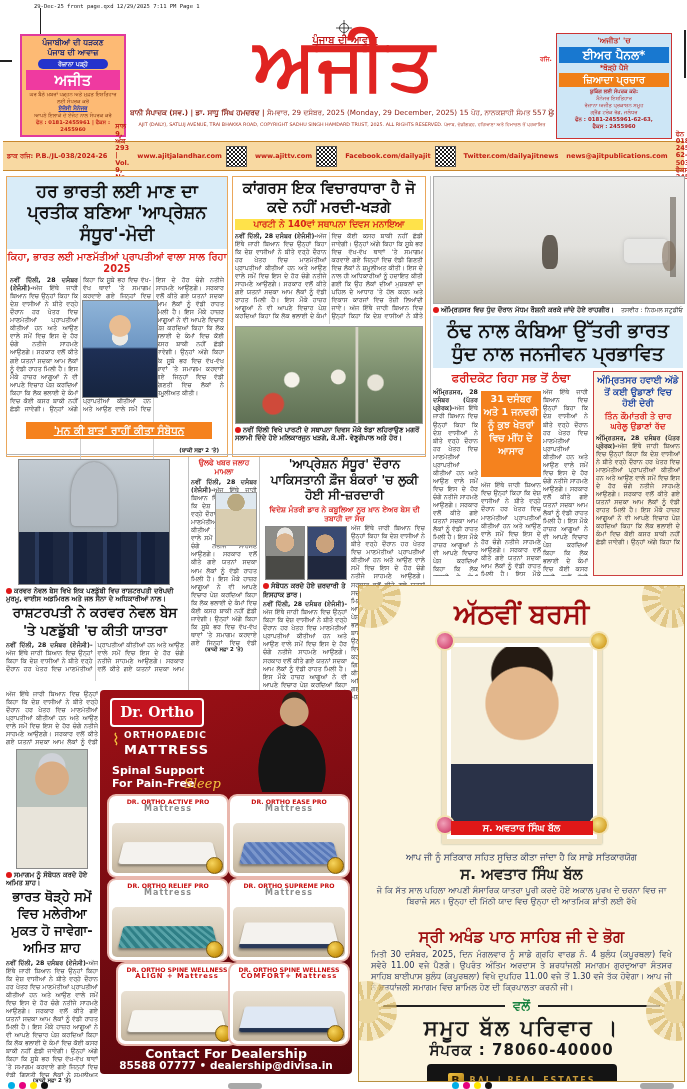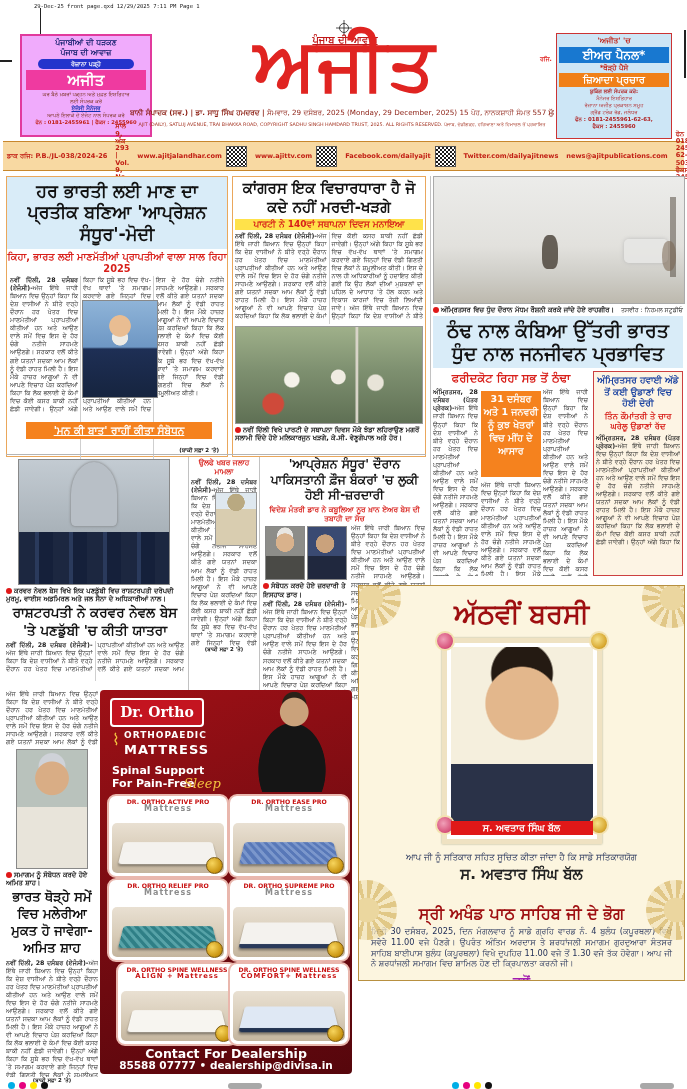--- a/index.html
+++ b/index.html
@@ -49,21 +49,21 @@
   <div class="abs" style="left:34px;top:3px;font-family:'DejaVu Sans Mono','Liberation Mono',monospace;font-size:5.5px;color:#222;">29-Dec-25 front page.qxd   12/29/2025   7:11 PM   Page 1</div>
   <svg class="abs" style="left:336px;top:20px;" width="16" height="16" viewBox="0 0 16 16">
     <circle cx="8" cy="8" r="4.5" fill="none" stroke="#222" stroke-width="0.8"></circle>
     <line x1="8" y1="0" x2="8" y2="16" stroke="#222" stroke-width="0.8"></line>
     <line x1="0" y1="8" x2="16" y2="8" stroke="#222" stroke-width="0.8"></line>
   </svg>
   <div class="abs" style="left:0;top:60px;width:12px;height:1.5px;background:#222;"></div>
   <div class="abs" style="left:684px;top:30px;width:1.5px;height:48px;background:#222;"></div>
   <div class="abs" style="left:40px;top:8px;width:1px;height:26px;background:#222;"></div>
 
-  <div class="abs" style="left:20px;top:34px;width:132px;height:103px;border:2px solid #e13a9d;background:#f0abfc;box-sizing:border-box;padding:2px 2px;">
+  <div class="abs" style="left:20px;top:34px;width:106px;height:103px;border:2px solid #e13a9d;background:#fdba74;box-sizing:border-box;padding:2px 2px;">
     <div class="ctr bold" style="font-size:7.8px;color:#15206e;">ਪੰਜਾਬੀਆਂ ਦੀ ਧੜਕਣ</div>
     <div class="ctr bold" style="font-size:7.8px;color:#15206e;">ਪੰਜਾਬ ਦੀ ਆਵਾਜ਼</div>
     <div class="ctr" style="margin:1px 14px;background:#2433cc;color:#fff;font-size:6.3px;font-weight:bold;border-radius:8px;padding:1px 0;">ਰੋਜ਼ਾਨਾ ਪੜ੍ਹੋ</div>
     <div class="ctr bold" style="margin:1px 2px;background:#ef3aa0;color:#fff;font-size:15px;padding:1px 0;">ਅਜੀਤ</div>
     <div class="ctr" style="font-size:5.2px;color:#6b2404;line-height:1.3;">ਘਰ ਬੈਠੇ ਖ਼ਬਰਾਂ ਪੜ੍ਹਨ ਅਤੇ ਮੁਫ਼ਤ ਇਸ਼ਤਿਹਾਰ</div>
     <div class="ctr" style="font-size:5.2px;color:#6b2404;">ਲਈ ਸੰਪਰਕ ਕਰੋ</div>
     <div class="ctr bold" style="font-size:5.6px;color:#1530b0;text-decoration:underline;">ਏਜੰਸੀ ਮੈਨੇਜਰ</div>
     <div class="ctr" style="font-size:5.2px;color:#6b2404;">ਆਪਣੇ ਇਲਾਕੇ ਦੇ ਏਜੰਟ ਨਾਲ ਸੰਪਰਕ ਕਰੋ</div>
     <div class="ctr bold" style="font-size:5.2px;color:#c02015;">ਫੋਨ : 0181-2455961 | ਫੈਕਸ : 2455960</div>
   </div>
@@ -319,21 +319,21 @@
       <div class="bedroom">
           <div class="mat" style="background:#dfe8f4;border-bottom:4px solid #223250;"></div>
         </div>
       <div class="badge"></div>
     </div>
 
     <div class="abs ctr" style="left:0;top:356px;width:252px;color:#fff;font-weight:bold;font-size:12.5px;">Contact For Dealership</div>
     <div class="abs ctr" style="left:0;top:369px;width:252px;color:#fff;font-weight:bold;font-size:10.5px;">85588 07777 • dealership@divisa.in</div>
   </div>
 
-  <div class="abs" style="left:358px;top:585px;width:327px;height:396px;background:#fcf5df;border:1.5px solid #b89040;box-sizing:border-box;overflow:hidden;">
+  <div class="abs" style="left:358px;top:585px;width:327px;height:497px;background:#fcf5df;border:1.5px solid #b89040;box-sizing:border-box;overflow:hidden;">
     <div class="gold-swirl" style="left:-18px;top:-18px;"></div>
     <div class="gold-swirl" style="right:-18px;top:-18px;"></div>
     <div class="gold-swirl" style="left:-22px;bottom:40px;"></div>
     <div class="gold-swirl" style="right:-22px;bottom:40px;"></div>
 
     <div class="ctr bold" style="margin-top:12px;font-size:27px;color:#9e0e10;">ਅੱਠਵੀਂ ਬਰਸੀ</div>
 
     <div style="position:relative;margin:8px auto 0;width:150px;height:196px;background:#fff;border:5px solid #efe2c2;box-shadow:0 0 2px #aa8;">
       <div style="position:absolute;inset:4px;
            background:radial-gradient(circle at 50% 30%,#e3b78c 0 24%,rgba(0,0,0,0) 25%),
@@ -341,26 +341,27 @@
                       linear-gradient(180deg,#f5efdd 0 62%,#2a3248 62% 100%);"></div>
       <div class="flower" style="left:-10px;top:-10px;"></div>
       <div class="flower" style="right:-10px;top:-10px;background:radial-gradient(circle at 40% 40%,#f5e089,#d8a830 65%,#a87a10);"></div>
       <div class="flower" style="left:-10px;bottom:6px;"></div>
       <div class="flower" style="right:-10px;bottom:6px;background:radial-gradient(circle at 40% 40%,#f5e089,#d8a830 65%,#a87a10);"></div>
       <div class="abs ctr" style="left:4px;right:4px;bottom:4px;background:#e01818;color:#fff;font-weight:bold;font-size:9.5px;padding:1px 0;">ਸ. ਅਵਤਾਰ ਸਿੰਘ ਬੱਲ</div>
     </div>
 
     <div class="ctr" style="margin:8px 14px 0;font-size:8.8px;color:#223058;">ਆਪ ਜੀ ਨੂੰ ਸਤਿਕਾਰ ਸਹਿਤ ਸੂਚਿਤ ਕੀਤਾ ਜਾਂਦਾ ਹੈ ਕਿ ਸਾਡੇ ਸਤਿਕਾਰਯੋਗ</div>
     <div class="ctr bold" style="margin-top:2px;font-size:15px;color:#222;">ਸ. ਅਵਤਾਰ ਸਿੰਘ ਬੱਲ</div>
+    <div class="ctr" style="margin:2px 12px 0;font-size:8.2px;line-height:1.3;color:#223058;">ਜੋ ਕਿ ਸੱਤ ਸਾਲ ਪਹਿਲਾ ਆਪਣੀ ਸੰਸਾਰਿਕ ਯਾਤਰਾ ਪੂਰੀ ਕਰਦੇ ਹੋਏ ਅਕਾਲ ਪੁਰਖ ਦੇ ਚਰਨਾ ਵਿਚ ਜਾ ਬਿਰਾਜੇ ਸਨ। ਉਨ੍ਹਾ ਦੀ ਮਿੱਠੀ ਯਾਦ ਵਿਚ ਉਨ੍ਹਾ ਦੀ ਆਤਮਿਕ ਸ਼ਾਂਤੀ ਲਈ ਰੱਖੇ</div>
     <div class="ctr bold" style="margin-top:21px;font-size:16px;color:#9e0e10;">ਸ੍ਰੀ ਅਖੰਡ ਪਾਠ ਸਾਹਿਬ ਜੀ ਦੇ ਭੋਗ</div>
     <div class="jst" style="margin:3px 12px 0;font-size:8.2px;line-height:1.32;color:#223058;">ਮਿਤੀ 30 ਦਸੰਬਰ, 2025, ਦਿਨ ਮੰਗਲਵਾਰ ਨੂੰ ਸਾਡੇ ਗ੍ਰਹਿ ਵਾਰਡ ਨੰ. 4 ਬੁਲੰਧ (ਕਪੂਰਥਲਾ) ਵਿਖੇ ਸਵੇਰੇ 11.00 ਵਜੇ ਪੈਣਗੇ। ਉਪਰੰਤ ਅੰਤਿਮ ਅਰਦਾਸ ਤੇ ਸ਼ਰਧਾਂਜਲੀ ਸਮਾਗਮ ਗੁਰਦੁਆਰਾ ਸੰਤਸਰ ਸਾਹਿਬ ਬਾਈਪਾਸ ਬੁਲੰਧ (ਕਪੂਰਥਲਾ) ਵਿਖੇ ਦੁਪਹਿਰ 11.00 ਵਜੇ ਤੋਂ 1.30 ਵਜੇ ਤੱਕ ਹੋਵੇਗਾ। ਆਪ ਜੀ ਨੇ ਸ਼ਰਧਾਂਜਲੀ ਸਮਾਗਮ ਵਿਚ ਸ਼ਾਮਿਲ ਹੋਣ ਦੀ ਕ੍ਰਿਪਾਲਤਾ ਕਰਨੀ ਜੀ।</div>
 
     <div style="display:flex;align-items:center;gap:8px;margin:5px 24px 0;">
       <div style="flex:1;height:2px;background:#222;"></div>
-      <div class="bold" style="font-size:13px;color:#a21caf;">ਵਲੋਂ</div>
+      <div class="bold" style="font-size:13px;color:#15803d;">ਵਲੋਂ</div>
       <div style="flex:1;height:2px;background:#222;"></div>
     </div>
     <div class="ctr" style="margin-top:2px;font-size:21px;font-weight:900;color:#1a1a1a;letter-spacing:2px;">ਸਮੂਹ ਬੱਲ ਪਰਿਵਾਰ ।</div>
     <div class="ctr bold" style="margin-top:1px;font-size:15px;color:#1a1a1a;letter-spacing:1px;">ਸੰਪਰਕ : 78060-40000</div>
 
     <div style="margin:5px auto 0;width:190px;height:34px;background:#141414;border-radius:4px;display:flex;align-items:center;justify-content:center;gap:6px;">
       <span style="width:16px;height:16px;background:linear-gradient(145deg,#f3c33f,#9a6c10);color:#2a1a02;font-weight:bold;font-size:11px;text-align:center;line-height:16px;border-radius:2px;">B</span>
       <span style="color:#c89b3c;font-size:8px;font-weight:bold;letter-spacing:2px;">BAL | REAL ESTATES</span>
     </div>
   </div>

